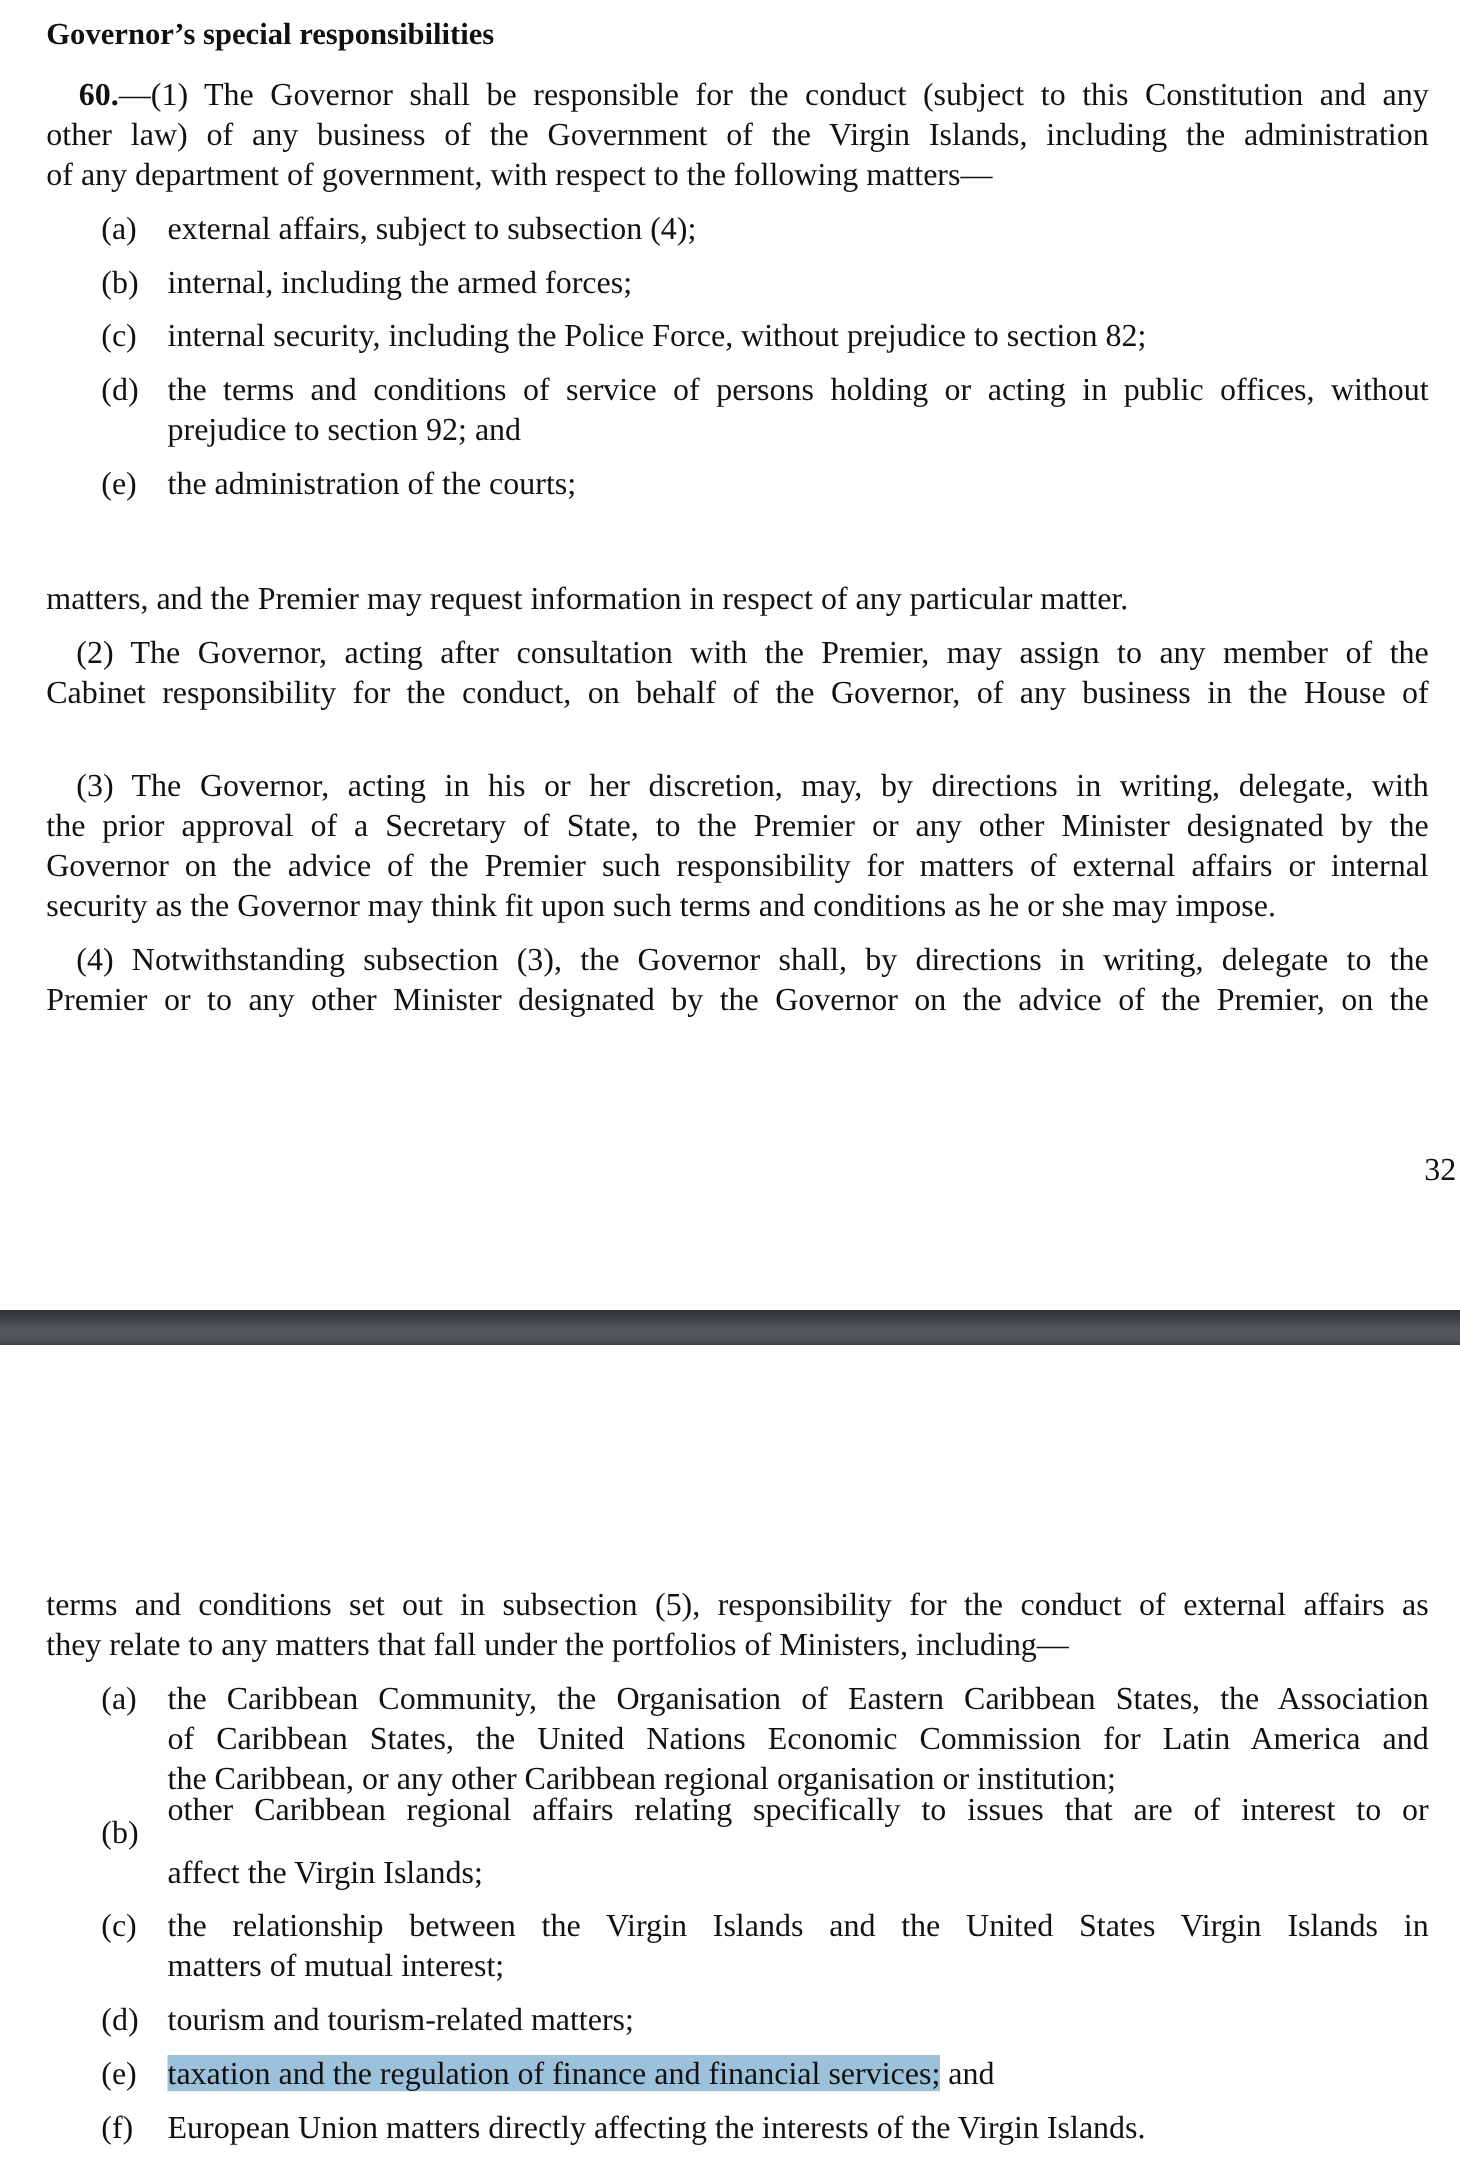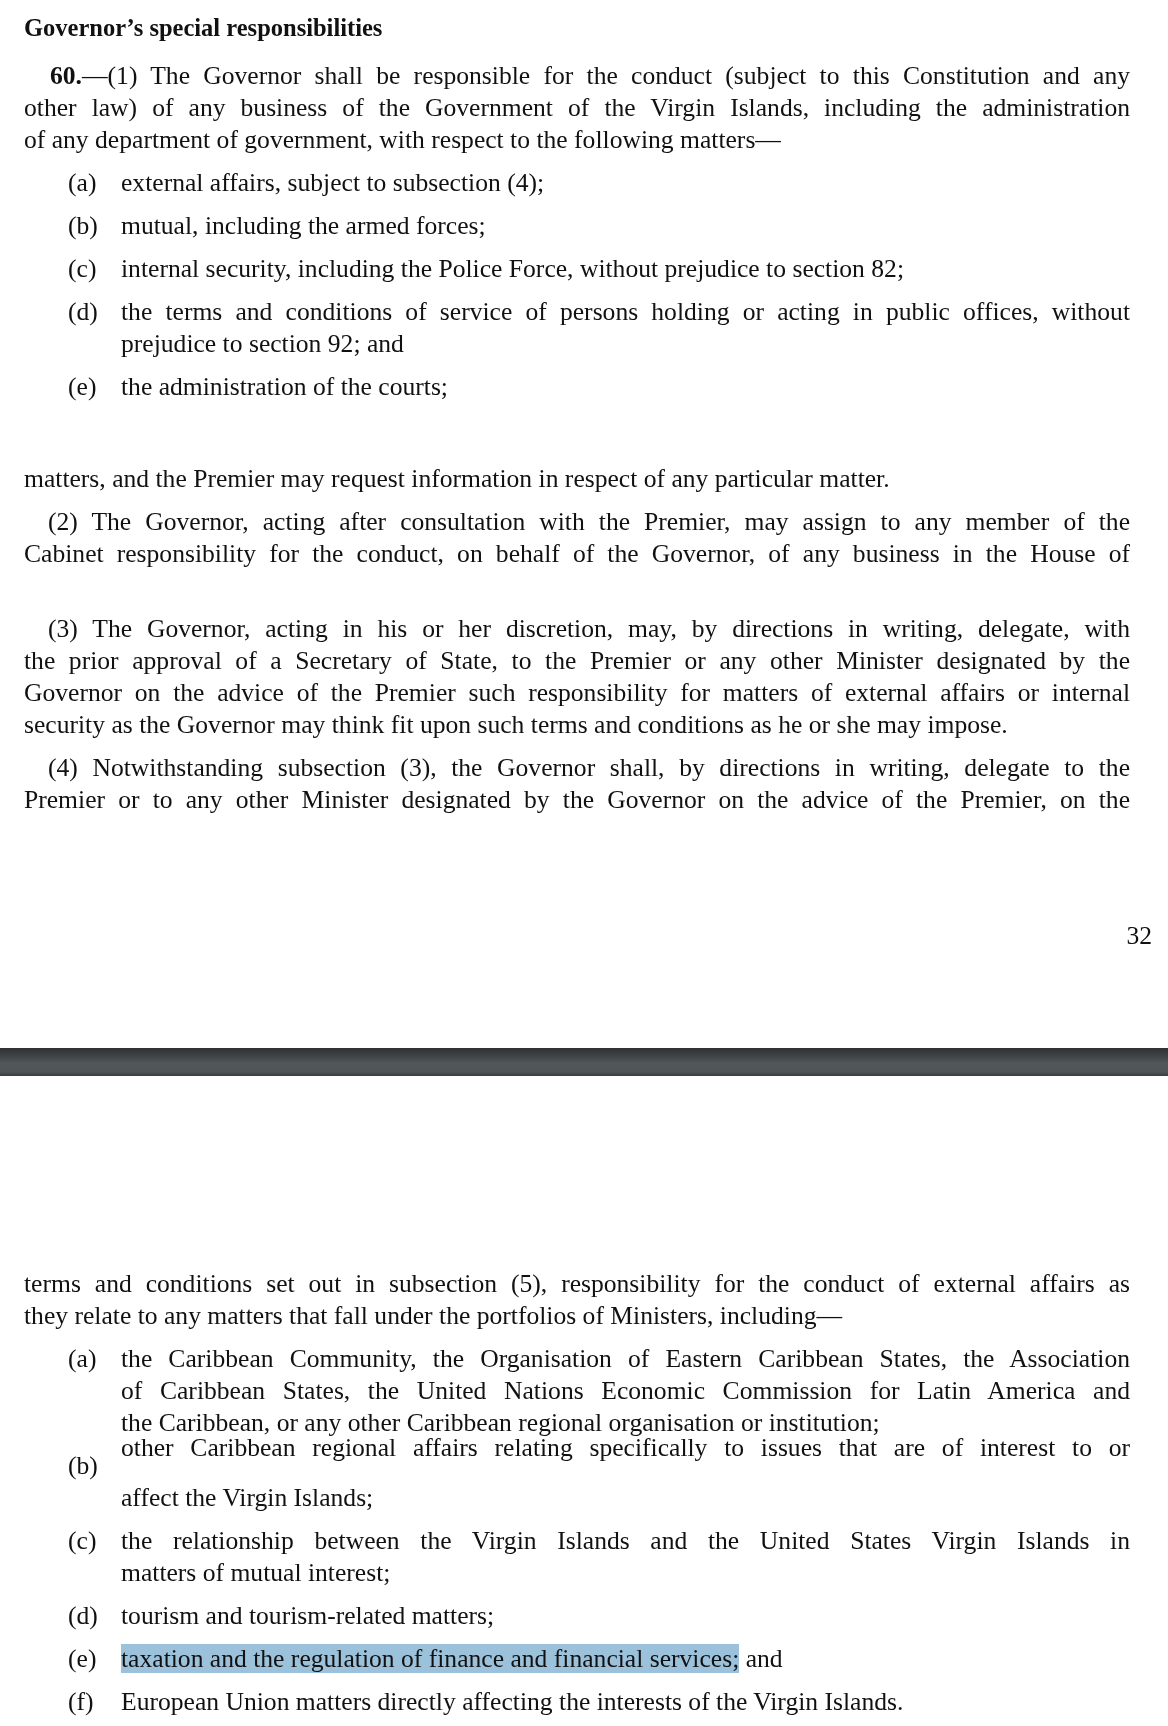--- a/index.html
+++ b/index.html
@@ -3,21 +3,21 @@
 <meta charset="utf-8">
 <style>
   html, body { margin: 0; padding: 0; background: #ffffff; }
   body { width: 1168px; height: 1726px; position: relative; overflow: hidden;
          font-family: "Liberation Serif", "DejaVu Serif", serif; color: #111111; }
   .page { position: absolute; left: 0; width: 1168px; background: #ffffff; }
   #page-top { top: 0; height: 1048px; }
   #page-bottom { top: 1076px; height: 628px; }
   .sep { position: absolute; left: 0; top: 1048px; width: 1168px; height: 28px;
          background: linear-gradient(#2f3133 0%, #44484b 35%, #52575a 55%, #4f5457 85%, #3a3d40 100%); }
-  .ln { position: absolute; font-size: 25.6px; line-height: 32px; white-space: nowrap; }
+  .ln { position: absolute; font-size: 25.6px; line-height: 32px; white-space: nowrap; margin-left: 13px; }
   .j { text-align: justify; text-align-last: justify; white-space: normal; }
   .full { left: 24px; width: 1106px; }
   .lbl { left: 68px; width: 50px; }
   .itm { left: 121px; width: 1009px; }
   .heading { font-weight: bold; font-size: 24.5px; left: 24px; }
   .secnum { font-weight: bold; }
   .pagenum { left: 0; width: 1152px; text-align: right; }
   .hl { background: #9cc1db; }
 </style>
 </head>
@@ -27,21 +27,21 @@
   <div class="ln heading" style="top:12px;">Governor’s special responsibilities</div>
 
   <div class="ln full j" style="top:60px;"><span style="padding-left:26px"></span><span class="secnum">60.</span><span>—(1) The Governor shall be responsible for the conduct (subject to this Constitution and any</span></div>
   <div class="ln full j" style="top:92px;">other law) of any business of the Government of the Virgin Islands, including the administration</div>
   <div class="ln full" style="top:124px;">of any department of government, with respect to the following matters—</div>
 
   <div class="ln lbl" style="top:167px;">(a)</div>
   <div class="ln itm" style="top:167px;">external affairs, subject to subsection (4);</div>
 
   <div class="ln lbl" style="top:210px;">(b)</div>
-  <div class="ln itm" style="top:210px;">mutual, including the armed forces;</div>
+  <div class="ln itm" style="top:210px;">internal, including the armed forces;</div>
 
   <div class="ln lbl" style="top:253px;">(c)</div>
   <div class="ln itm" style="top:253px;">internal security, including the Police Force, without prejudice to section 82;</div>
 
   <div class="ln lbl" style="top:296px;">(d)</div>
   <div class="ln itm j" style="top:296px;">the terms and conditions of service of persons holding or acting in public offices, without</div>
   <div class="ln itm" style="top:328px;">prejudice to section 92; and</div>
 
   <div class="ln lbl" style="top:371px;">(e)</div>
   <div class="ln itm" style="top:371px;">the administration of the courts;</div>

